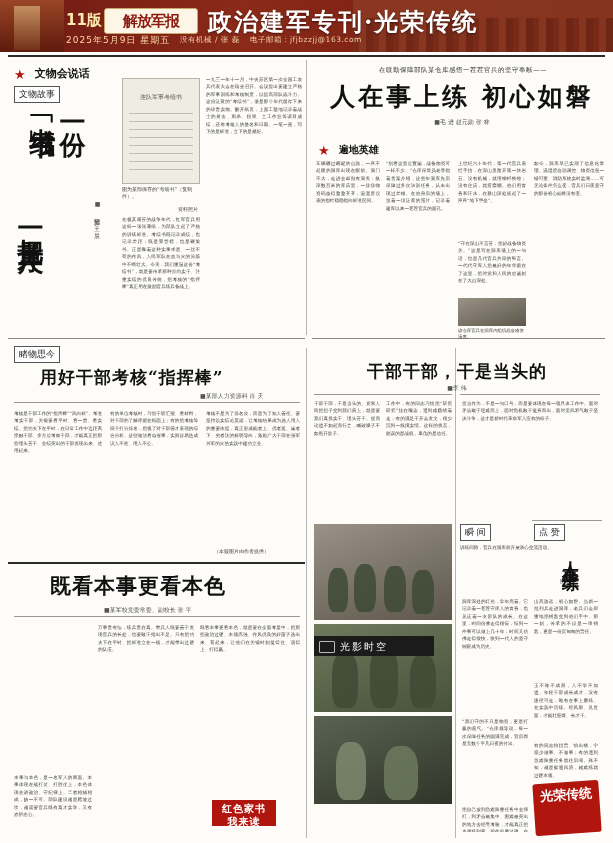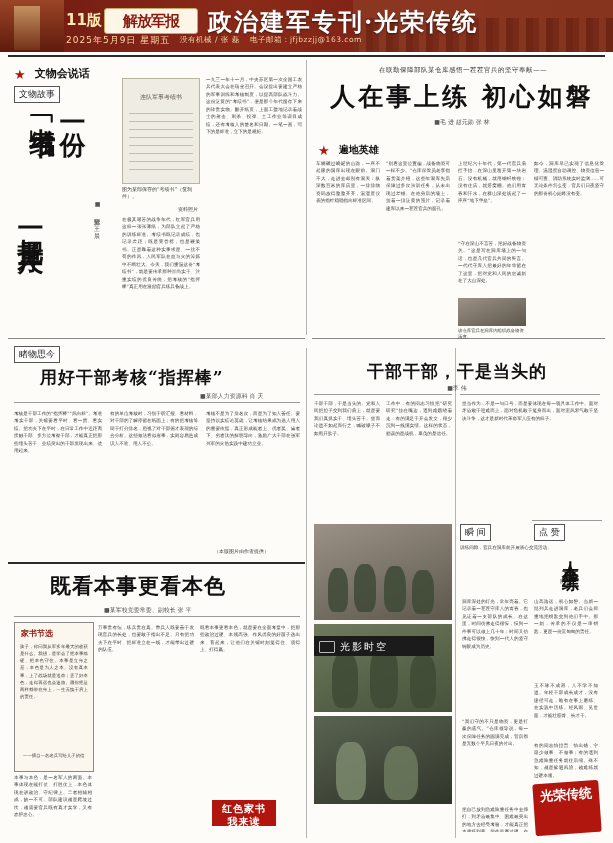--- a/index.html
+++ b/index.html
@@ -183,25 +183,20 @@
 
   <div class="htext" style="left:14px;top:410px;width:88px;height:142px;">考核是干部工作的“指挥棒”“风向标”。考准考实干部，关键要看平时、看一贯、看实绩。把功夫下在平时，在日常工作中近距离接触干部、多方位考察干部，才能真正把那些埋头苦干、业绩突出的干部发现出来、使用起来。</div>
   <div class="htext" style="left:110px;top:410px;width:88px;height:142px;">有的单位考核时，习惯于听汇报、看材料，对干部的了解停留在纸面上；有的把考核等同于打分排名，忽视了对干部德才表现的综合分析。这些做法看似省事，实则容易造成识人不准、用人不公。</div>
   <div class="htext" style="left:206px;top:410px;width:94px;height:132px;">考核不是为了排名次，而是为了知人善任。要坚持以实绩论英雄，让考核结果成为选人用人的重要依据，真正形成能者上、优者奖、庸者下、劣者汰的鲜明导向，激励广大干部在强军兴军的火热实践中建功立业。</div>
   <div class="cap" style="left:214px;top:548px;font-size:5px;">（本版图片由作者提供）</div>
 
   <div class="headline" style="left:6px;top:572px;font-size:21px;letter-spacing:1px;margin-left:44px;">既看本事更看本色</div>
   <div class="byline" style="left:104px;top:606px;font-size:6px;">■某军校党委常委、副校长  张 平</div>
   <div class="rule thin" style="left:14px;top:616px;width:286px;"></div>
 
-  <div class="boxed" style="left:14px;top:622px;width:78px;height:148px;">
-    <div style="position:absolute;left:6px;top:5px;font-size:8px;font-weight:bold;color:#8b1a10;">家书节选</div>
-    <div class="htext" style="left:5px;top:20px;width:68px;height:106px;font-size:4.4px;">孩子，你问我从军多年最大的收获是什么。我想，是学会了把本事练硬、把本色守住。本事是立身之基，本色是为人之本。没有真本事，上了战场就是送命；丢了好本色，走得再远也会迷路。愿你把这两样都带在身上，一生无愧于肩上的责任。</div>
-    <div class="cap" style="left:8px;top:130px;width:64px;font-size:4.4px;">——摘自一名老兵写给儿子的信</div>
-  </div>
 
   <div class="htext" style="left:98px;top:624px;width:96px;height:206px;">万事贵有恒，练兵贵在真。带兵人既要善于发现官兵的长处，也要敢于指出不足。只有把功夫下在平时、把标准立在一线，才能带出过硬的队伍。</div>
   <div class="htext" style="left:14px;top:774px;width:78px;height:58px;">本事与本色，是一名军人的两面。本事体现在能打仗、打胜仗上，本色体现在讲政治、守纪律上。二者相辅相成，缺一不可。部队建设越是爬坡过坎，越需要官兵既有真才实学，又有赤胆忠心。</div>
   <div class="htext" style="left:200px;top:624px;width:100px;height:170px;">既看本事更看本色，就是要在全面考量中，把那些政治过硬、本领高强、作风优良的好苗子选出来、育起来，让他们在关键时刻挺得住、顶得上、打得赢。</div>
 
   <div class="tag-red" style="left:212px;top:800px;width:64px;height:26px;line-height:1.25;text-align:center;padding:3px 0;box-sizing:border-box;white-space:pre-line;">红色家书
 我来读</div>
 
   <div class="kicker" style="left:330px;top:66px;width:266px;text-align:center;">在联勤保障部队某仓库感悟一茬茬官兵的坚守奉献——</div>
   <div class="headline" style="left:318px;top:80px;width:288px;text-align:center;font-size:25px;letter-spacing:3px;">人在事上练  初心如磐</div>

